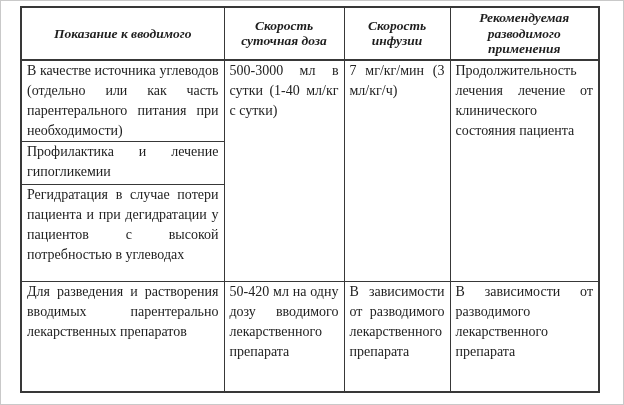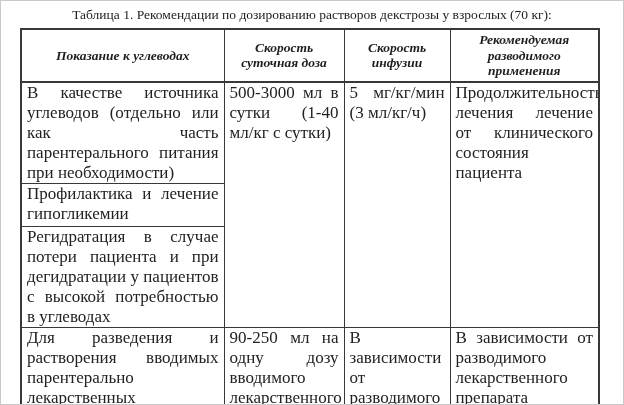--- a/index.html
+++ b/index.html
@@ -41,70 +41,69 @@
     vertical-align: middle;
     font-size: 13.5px;
     line-height: 15.5px;
     padding: 2px 4px;
     border-bottom-width: 2px;
     color: #1e1e1e;
   }
   .dose-table td {
     vertical-align: top;
     text-align: justify;
-    font-size: 17px;
+    font-size: 14px;
     line-height: 20px;
     padding: 0 5px;
     color: #222222;
   }
   tr.r-head { height: 49px; }
   tr.r1 { height: 80px; }
   tr.r2 { height: 43px; }
   tr.r3 { height: 97px; }
   tr.r4 { height: 111px; }
   col.c1 { width: 203px; }
   col.c2 { width: 120px; }
   col.c3 { width: 106px; }
   col.c4 { width: 149px; }
 </style>
 </head>
 <body>
 
 <div class="page">
-  <div class="caption">Таблица 1. Рекомендации по дозированию растворов декстрозы у взрослых (70 кг):</div>
 
   <table class="dose-table">
     <colgroup>
       <col class="c1">
         <col class="c2">
         <col class="c3">
         <col class="c4">
     </colgroup>
     <thead>
       <tr class="r-head">
-        <th>Показание к углеводах</th>
+        <th>Показание к вводимого</th>
         <th>Скорость суточная доза</th>
         <th>Скорость инфузии</th>
         <th>Рекомендуемая разводимого применения</th>
       </tr>
     </thead>
     <tbody>
       <tr class="r1">
         <td>В качестве источника углеводов (отдельно или как часть парентерального питания при необходимости)</td>
         <td rowspan="3">500-3000 мл в сутки (1-40 мл/кг с сутки)</td>
-        <td rowspan="3">5 мг/кг/мин (3 мл/кг/ч)</td>
+        <td rowspan="3">7 мг/кг/мин (3 мл/кг/ч)</td>
         <td rowspan="3">Продолжительность лечения лечение от клинического состояния пациента</td>
       </tr>
       <tr class="r2">
         <td>Профилактика и лечение гипогликемии</td>
       </tr>
       <tr class="r3">
         <td>Регидратация в случае потери пациента и при дегидратации у пациентов с высокой потребностью в углеводах</td>
       </tr>
       <tr class="r4">
         <td>Для разведения и растворения вводимых парентерально лекарственных препаратов</td>
-        <td>90-250 мл на одну дозу вводимого лекарственного препарата</td>
+        <td>50-420 мл на одну дозу вводимого лекарственного препарата</td>
         <td>В зависимости от разводимого лекарственного препарата</td>
         <td>В зависимости от разводимого лекарственного препарата</td>
       </tr>
     </tbody>
   </table>
 </div>
 
 </body></html>

